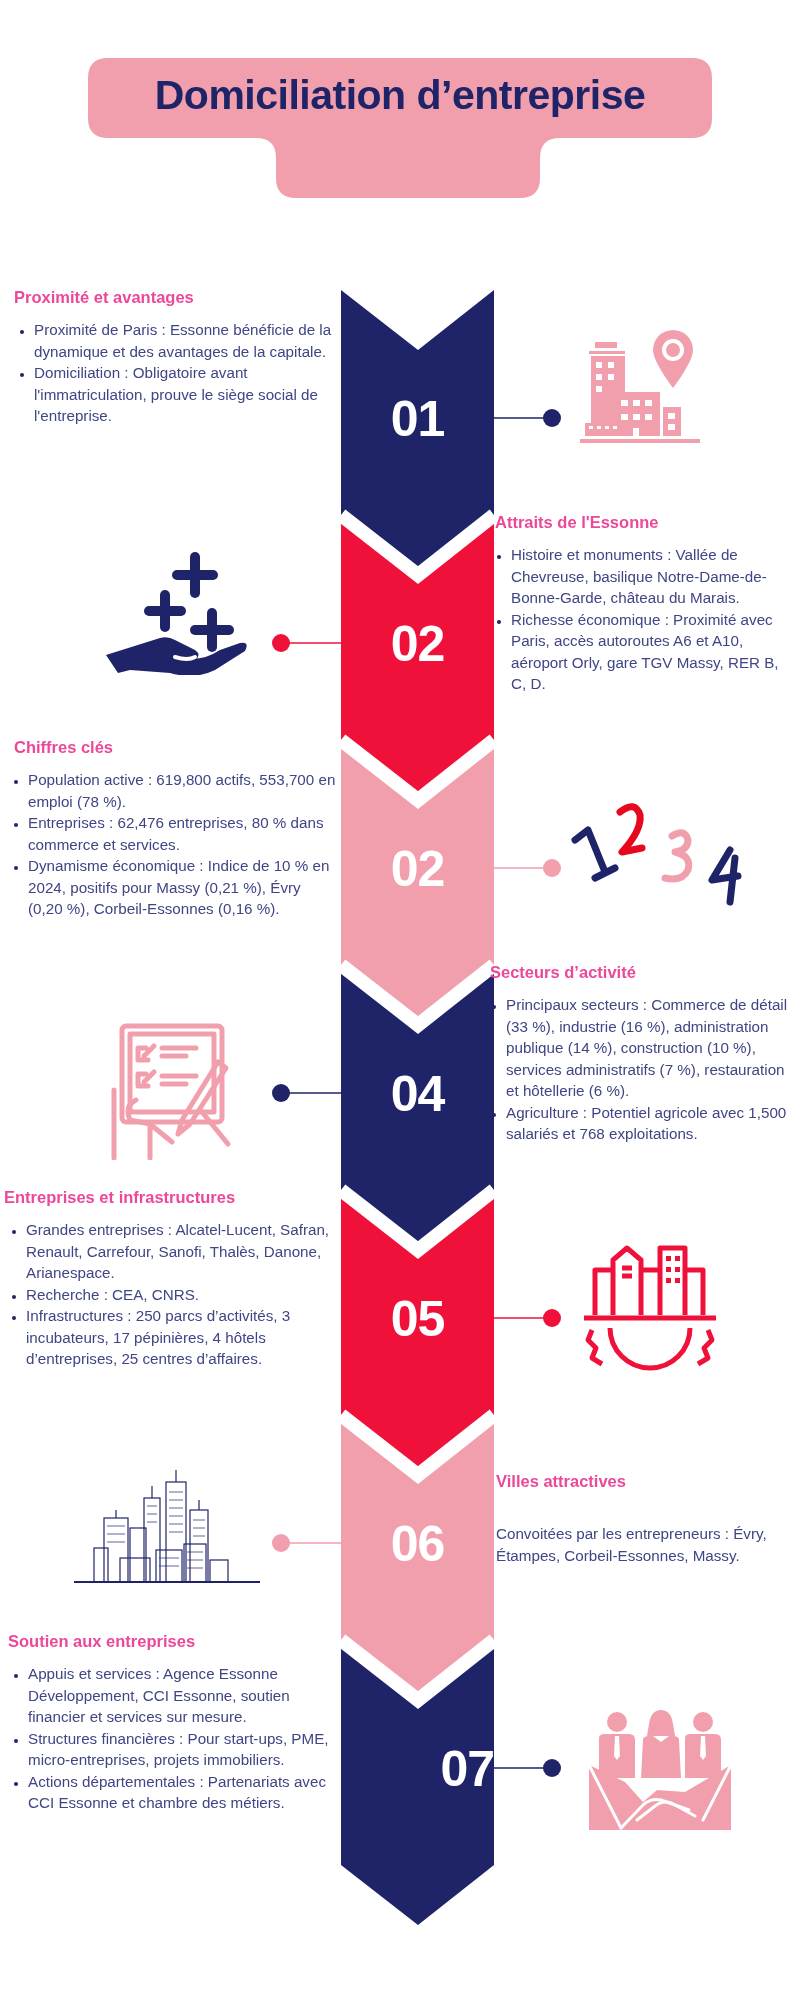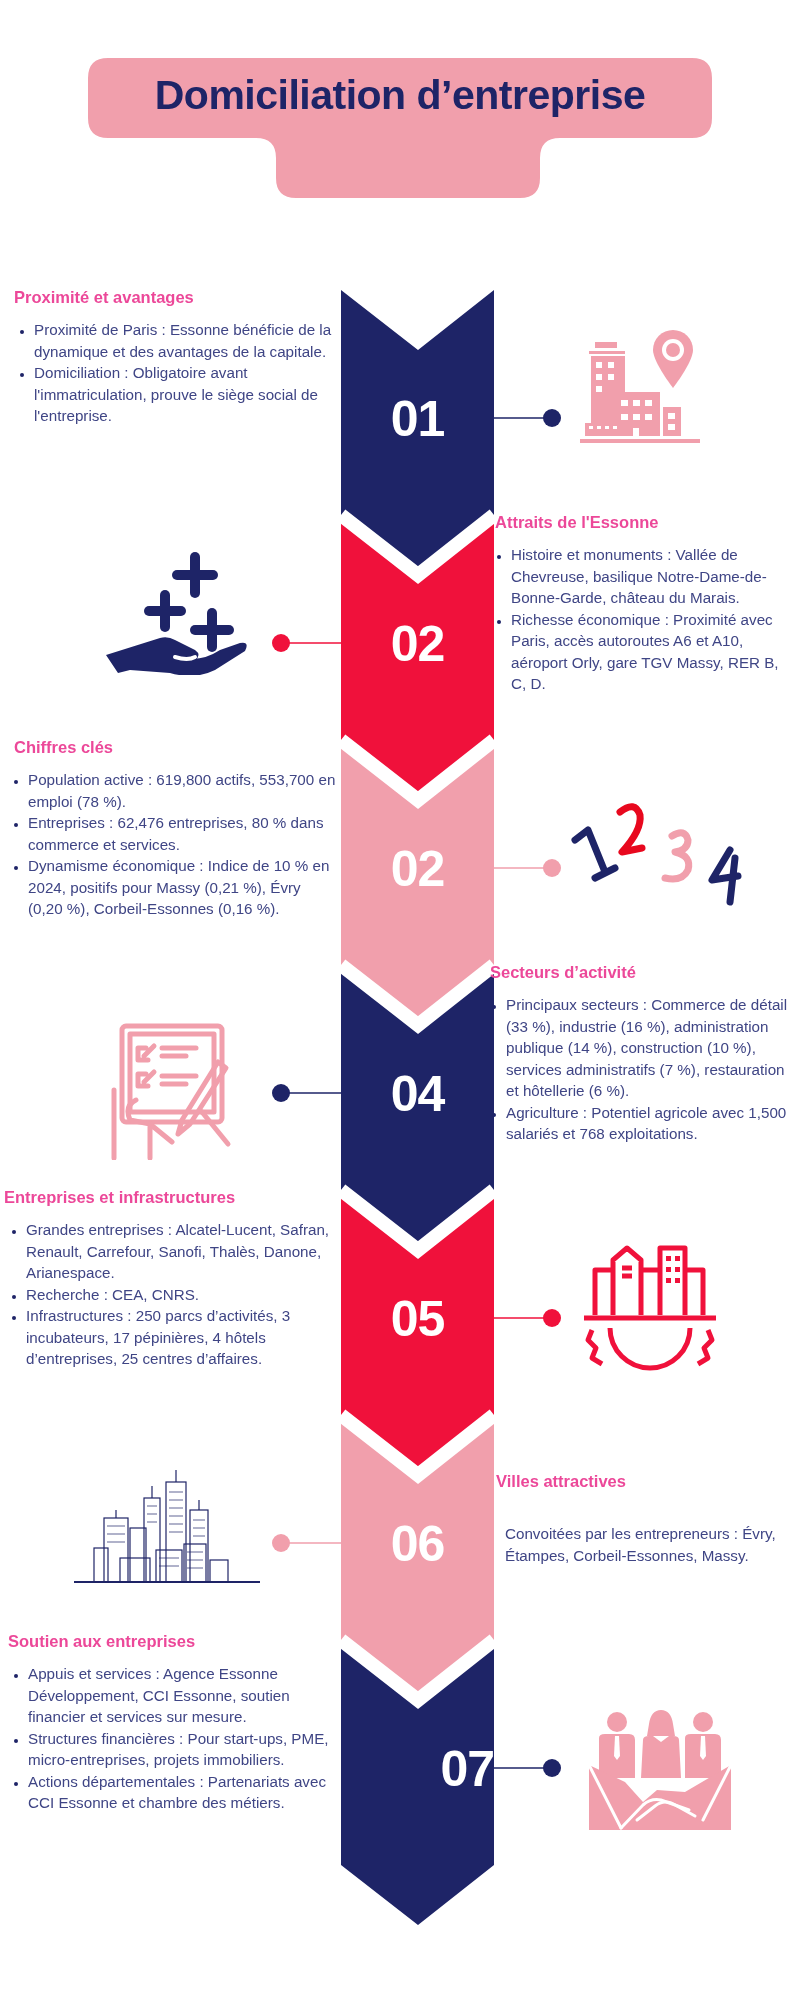--- a/index.html
+++ b/index.html
@@ -8,21 +8,21 @@
   .title-bg{position:absolute;left:0;top:0;}
   .title-line{position:absolute;left:0;width:800px;text-align:center;color:#1e2467;font-weight:700;font-size:41px;letter-spacing:-0.5px;}
   .chev{position:absolute;left:0;top:0;}
   .chev-num{position:absolute;left:341px;width:153px;text-align:center;color:#ffffff;font-weight:700;font-size:50px;letter-spacing:-1px;}
   .dot{position:absolute;width:18px;height:18px;border-radius:50%;}
   .block{position:absolute;color:#3a4080;}
   .block h3{margin:0 0 12px 0;font-size:16.5px;font-weight:700;color:#ec4899;}
   .block ul{margin:0;padding-left:20px;}
   .block li{font-size:15.2px;line-height:21.5px;color:#3f4585;}
   .block li::marker{color:#1e2467;font-size:12px;}
-  .block p{margin:9px;font-size:15.2px;line-height:21.5px;color:#3f4585;}
+  .block p{margin:0;font-size:15.2px;line-height:21.5px;color:#3f4585;}
   .icon{position:absolute;}
 </style>
 </head>
 <body>
 
 <div class="title-wrap">
   <svg class="title-bg" width="800" height="220">
     <path d="M108,58 L692,58 Q712,58 712,78 L712,118 Q712,138 692,138 L560,138 Q540,138 540,158 L540,178 Q540,198 520,198 L296,198 Q276,198 276,178 L276,158 Q276,138 256,138 L108,138 Q88,138 88,118 L88,78 Q88,58 108,58 Z" fill="#f19fac"></path>
   </svg>
   <div class="title-line" style="top:72px;">Domiciliation d’entreprise</div>

